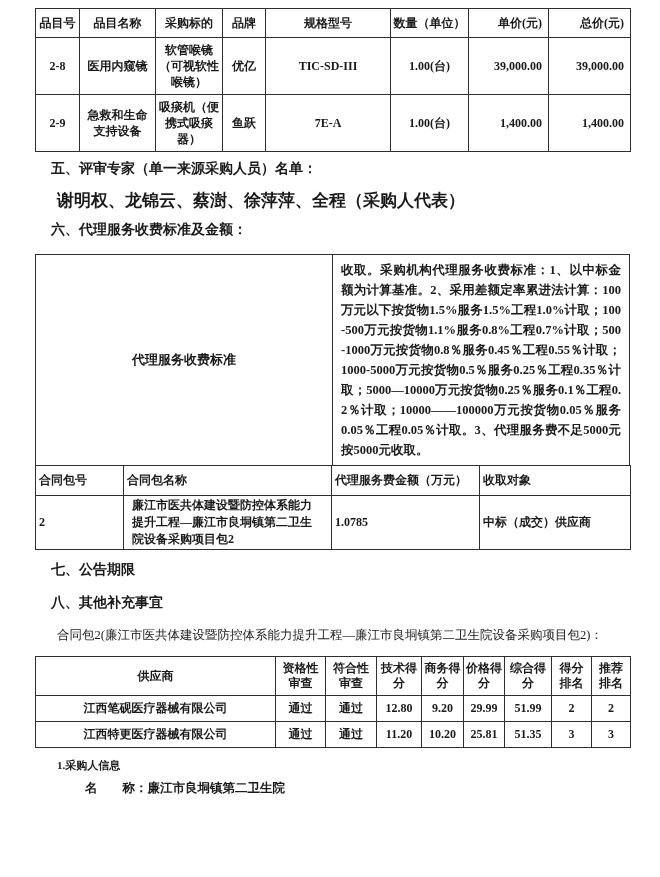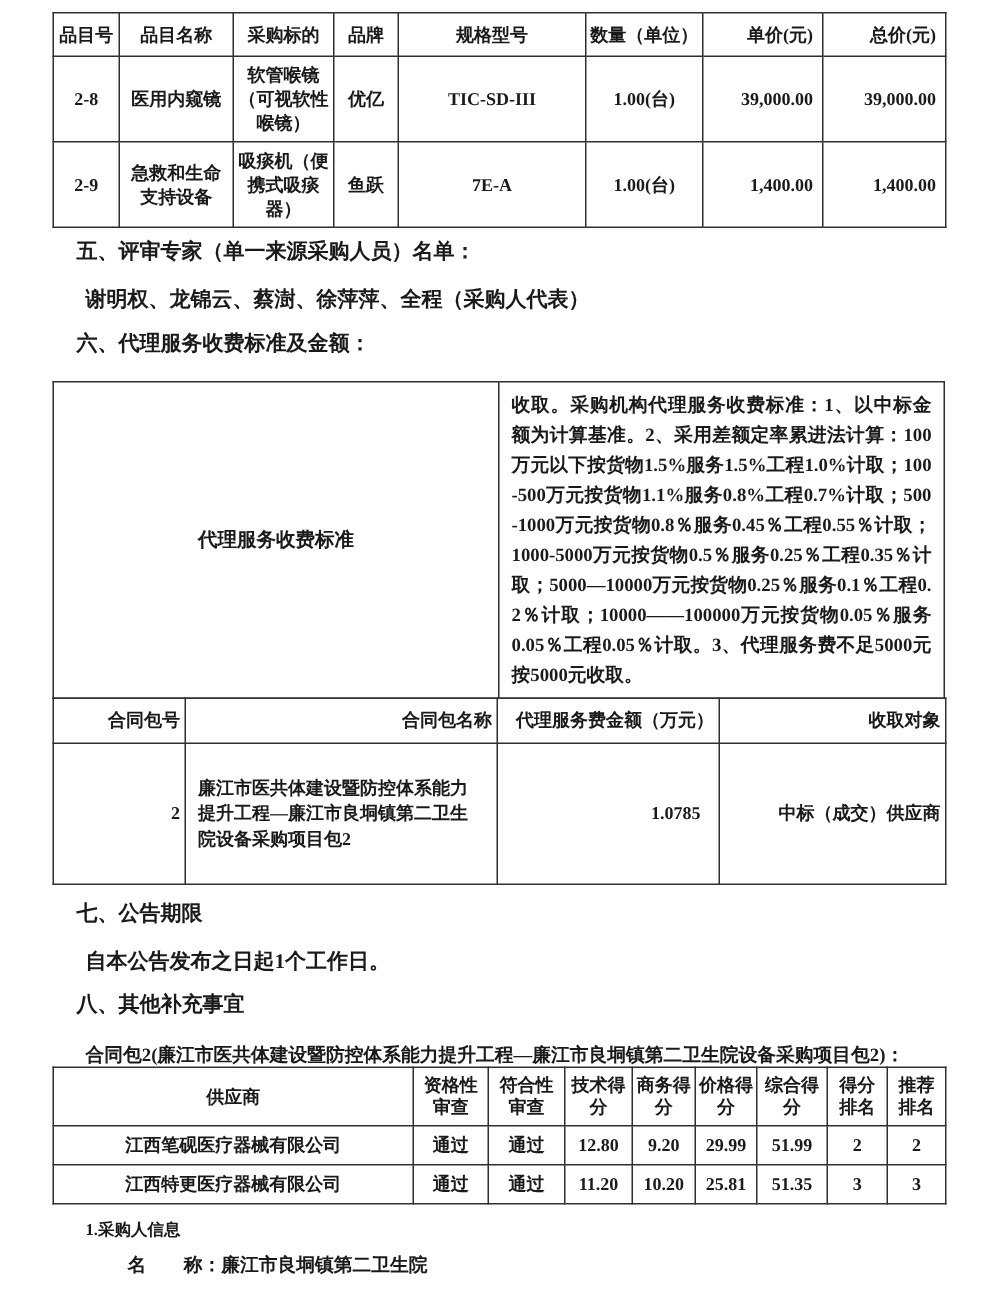--- a/index.html
+++ b/index.html
@@ -13,34 +13,34 @@
   td,th{border:1px solid #2f2f2f;font-weight:bold;color:#1a1a1a;vertical-align:middle;}
   
   .t1 td,.t1 th{font-size:12px;line-height:16px;text-align:center;padding:4px 2px;word-break:break-all;}
   .t1 th{padding:6px 2px;font-weight:bold;}
   .t1 .num{text-align:right;padding-right:6px;}
   .t1 col.c1{width:44px}.t1 col.c2{width:76px}.t1 col.c3{width:67px}.t1 col.c4{width:43px}
   .t1 col.c5{width:125px}.t1 col.c6{width:78px}.t1 col.c7{width:80px}.t1 col.c8{width:82px}
   
   .sec-title{font-size:14px;line-height:17px;font-weight:bold;margin:16px;}
   .mt8{margin-top:8px}.mt11{margin-top:11px}.mt13{margin-top:13px}
-  .indent1{margin:7px 0 0 22px;font-size:14px;line-height:15px;font-weight:bold;}
-  .indent1b{margin:11px 0 0 22px;font-size:12.5px;line-height:16px;font-weight:bold;}
+  .indent1{margin:7px 0 0 22px;font-size:17px;line-height:15px;font-weight:bold;}
+  .indent1b{margin:11px 0 0 22px;font-size:12.5px;line-height:16px;font-weight:normal;}
   
   .t2{margin-top:14px;}
   .t2 .label{width:294px;text-align:center;font-size:13px;}
   .t2 .content{font-size:12.5px;line-height:20px;text-align:justify;padding:5px 8px;word-break:break-all;}
   
   .t3{margin-top:-1px;}
-  .t3 td,.t3 th{font-size:12px;line-height:17px;text-align:right;padding:6px 3px;word-break:break-all;}
+  .t3 td,.t3 th{font-size:12px;line-height:17px;text-align:left;padding:6px 3px;word-break:break-all;}
   .t3 col.c1{width:88px}.t3 col.c2{width:208px}.t3 col.c3{width:148px}.t3 col.c4{width:151px}
-  .t3 .pkg-name{text-align:left;padding:21px 8px;}
+  .t3 .pkg-name{text-align:left;padding:1px 8px;}
   .t3 .amount{padding-right:12px;}
   
-  .t4{padding-left:36px;}
+  .t4{margin-top:13px;padding-left:36px;}
   .t4 td,.t4 th{font-size:12px;line-height:15px;text-align:center;padding:4px 2px;word-break:break-all;}
   .t4 col.c1{width:240px}.t4 col.c2{width:50px}.t4 col.c3{width:51px}.t4 col.c4{width:45px}
   .t4 col.c5{width:42px}.t4 col.c6{width:41px}.t4 col.c7{width:47px}.t4 col.c8{width:40px}.t4 col.c9{width:39px}
   .t4 td{padding:5px 2px;}
   .sub1{margin:10px 0 0 22px;font-size:11px;line-height:14px;font-weight:bold;}
   .sub2{margin:8px 0 0 50px;font-size:12.5px;line-height:16px;font-weight:bold;white-space:pre;}
 </style>
 </head>
 <body>
 
@@ -122,21 +122,20 @@
     <tr>
       <td>2</td>
       <td class="pkg-name">廉江市医共体建设暨防控体系能力提升工程—廉江市良垌镇第二卫生院设备采购项目包2</td>
       <td class="amount">1.0785</td>
       <td>中标（成交）供应商</td>
     </tr>
   </tbody>
     </table>
 
   <h2 class="sec-title mt11">七、公告期限</h2>
-  <p class="indent1">自本公告发布之日起1个工作日。</p>
 
   <h2 class="sec-title mt13">八、其他补充事宜</h2>
   <p class="indent1b">合同包2(廉江市医共体建设暨防控体系能力提升工程—廉江市良垌镇第二卫生院设备采购项目包2)：</p>
 
   <table class="t4">
     <colgroup>
         <col class="c1">
         <col class="c2">
         <col class="c3">
         <col class="c4">

